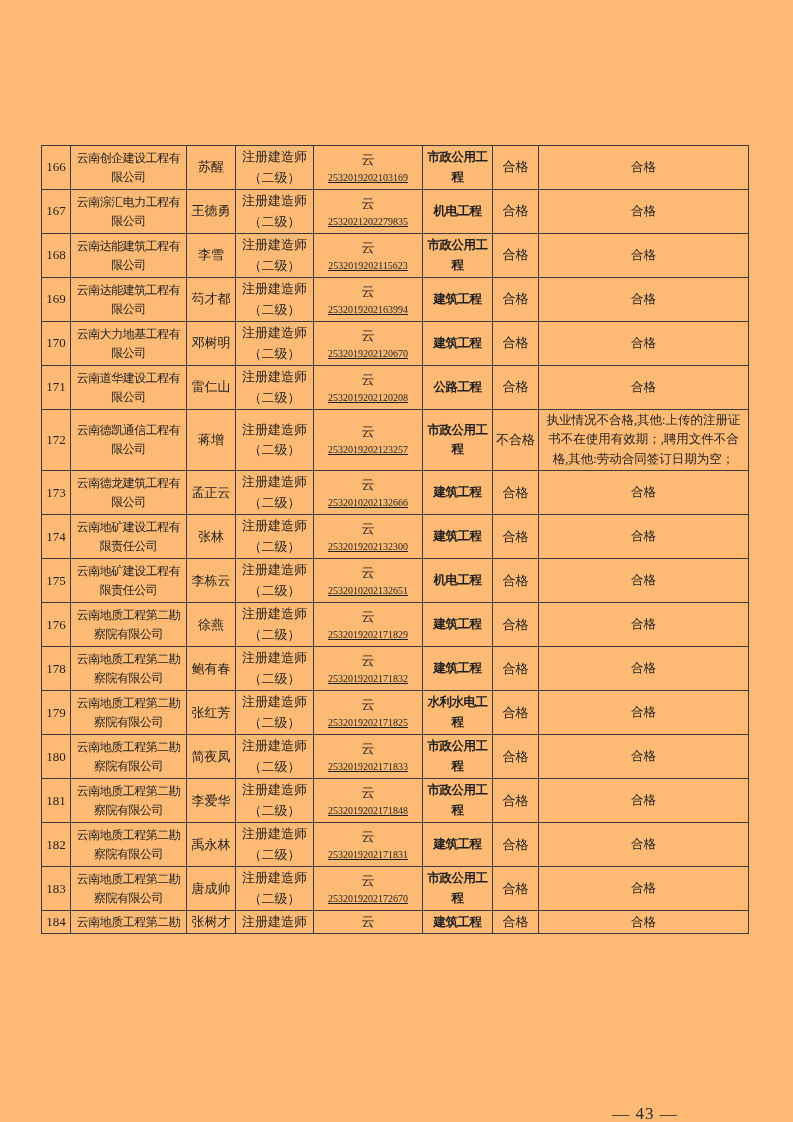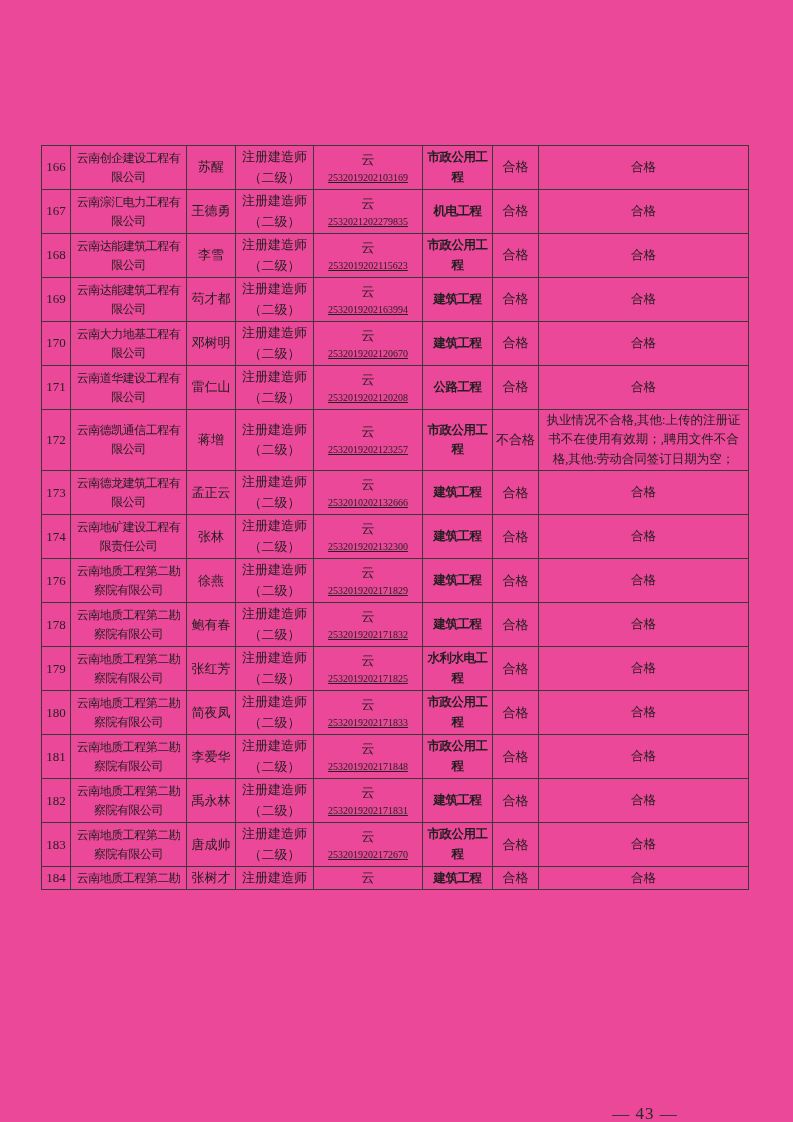--- a/index.html
+++ b/index.html
@@ -1,20 +1,20 @@
 <!DOCTYPE html>
 <html><head>
 <meta charset="utf-8">
 <style>
   * { margin:0; padding:0; box-sizing:border-box; }
   html,body { background:#ffffff; }
   .page {
     position:relative;
     width:793px; height:1122px;
-    background:#ec4899;
+    background:#fdba74;
     font-family:"Liberation Serif","DejaVu Serif",serif;
     color:#1f1f1f;
     overflow:hidden;
   }
   .doc-table {
     position:absolute; left:41px; top:145px;
     width:707px;
     border-collapse:collapse; table-layout:fixed;
   }
   .doc-table td {
@@ -192,20 +192,36 @@
     </td>
     <td>
       <div class="line">云</div>
       <div class="line num">2532019202132300</div>
     </td>
     <td class="major">建筑工程</td>
     <td>合格</td>
     <td class="remark">合格</td>
   </tr>
         <tr>
+    <td>175</td>
+    <td class="company">云南地矿建设工程有限责任公司</td>
+    <td>李栋云</td>
+    <td>
+      <div class="line">注册建造师</div>
+      <div class="line">（二级）</div>
+    </td>
+    <td>
+      <div class="line">云</div>
+      <div class="line num">2532010202132651</div>
+    </td>
+    <td class="major">机电工程</td>
+    <td>合格</td>
+    <td class="remark">合格</td>
+  </tr>
+        <tr>
     <td>176</td>
     <td class="company">云南地质工程第二勘察院有限公司</td>
     <td>徐燕</td>
     <td>
       <div class="line">注册建造师</div>
       <div class="line">（二级）</div>
     </td>
     <td>
       <div class="line">云</div>
       <div class="line num">2532019202171829</div>

